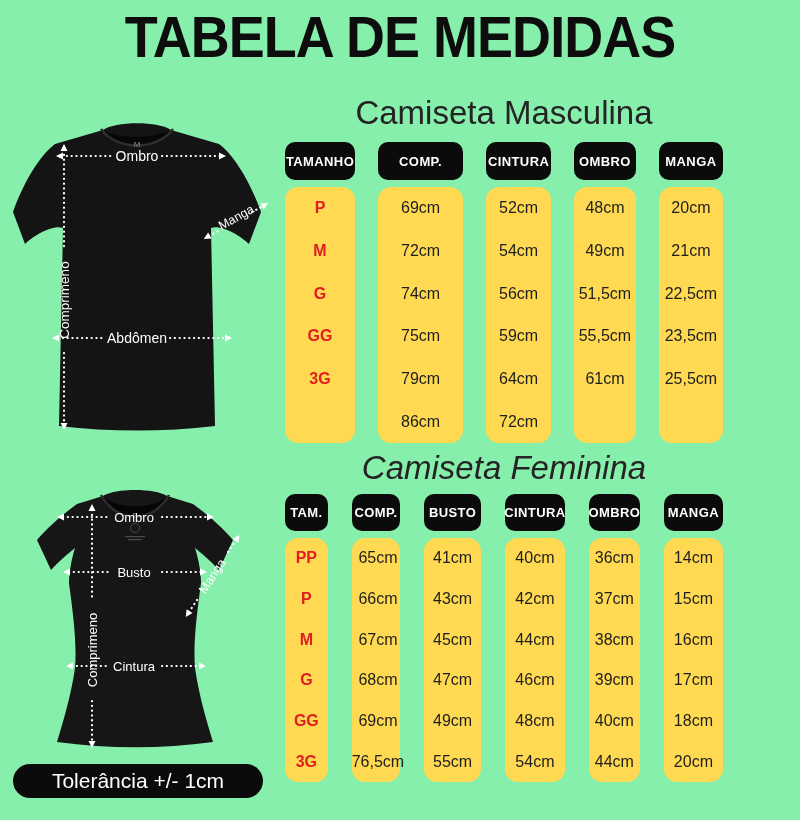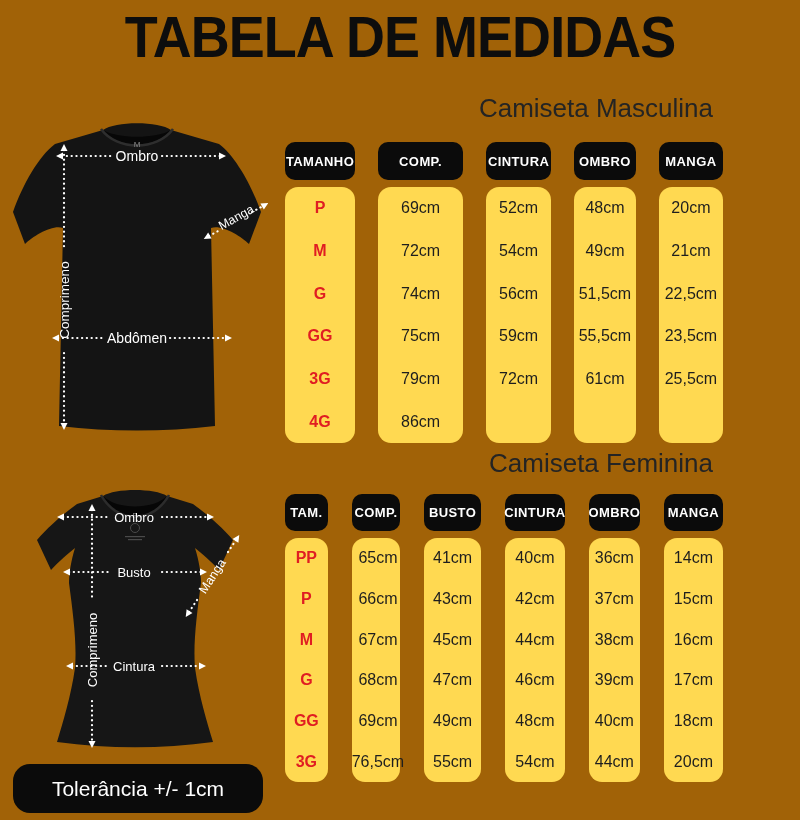--- a/index.html
+++ b/index.html
@@ -1,30 +1,30 @@
 <!DOCTYPE html>
 <html style="--yellow: #ffd951; --red: #e01d22; --header-black: #0b0b0b;"><head>
 <meta charset="utf-8">
 <style>
   html,body{margin:0;padding:0;background:#fff;}
   .canvas{
-    position:relative;width:800px;height:820px;background:#a16207;overflow:hidden;
+    position:relative;width:800px;height:820px;background:#86efac;overflow:hidden;
     font-family:"Liberation Sans",sans-serif;
   }
   .main-title{
     position:absolute;top:4px;left:0;width:800px;text-align:center;
     font-size:58px;font-weight:800;letter-spacing:-1px;color:#0d0d0d;
     transform:scaleX(0.93);white-space:nowrap;line-height:1.15;
   }
   .section-title{
-    position:absolute;left:275px;width:438px;text-align:right;
-    font-size:26px;font-weight:400;color:#242424;white-space:nowrap;line-height:1.15;
+    position:absolute;left:285px;width:438px;text-align:center;
+    font-size:33px;font-weight:400;color:#242424;white-space:nowrap;line-height:1.15;
   }
   #male-table-title{top:94px;}
-  #female-table-title{top:449px;}
+  #female-table-title{top:449px;font-style:italic;}
 
   .size-table{position:absolute;left:285px;width:438px;display:grid;}
   #male-table{top:142px;grid-template-columns:84fr 102fr 78fr 74fr 77fr;column-gap:23px;}
   #female-table{top:494px;grid-template-columns:52fr 59fr 69fr 73fr 62fr 72fr;column-gap:24px;}
 
   .col{display:flex;flex-direction:column;gap:7px;min-width:0;}
   .col-header{
     background:var(--header-black,#0b0b0b);color:#fff;border-radius:10px;height:38px;
     display:flex;align-items:center;justify-content:center;
     font-weight:700;font-size:13px;letter-spacing:.4px;white-space:nowrap;
@@ -34,21 +34,21 @@
   #male-table .col-body{height:256px;grid-template-rows:repeat(6,1fr);}
   #female-table .col-body{height:244px;grid-template-rows:repeat(6,1fr);}
   .cell{display:flex;align-items:center;justify-content:center;font-size:16px;color:#1e1e1e;white-space:nowrap;}
   .size-cell{color:var(--red,#e01d22);font-weight:700;}
 
   .shirt{position:absolute;}
   #male-shirt{left:6px;top:113px;width:262px;height:326px;}
   #female-shirt{left:16px;top:477px;width:238px;height:290px;}
 
   .tolerance{
-    position:absolute;left:13px;top:764px;width:250px;height:49px;
+    position:absolute;left:13px;top:764px;width:250px;height:34px;
     background:var(--header-black,#0b0b0b);border-radius:17px;color:#fff;
     display:flex;align-items:center;justify-content:center;font-size:21px;white-space:nowrap;
   }
   svg text{font-family:"Liberation Sans",sans-serif;}
 </style>
 </head>
 <body>
 
 <div class="canvas">
 
@@ -96,41 +96,41 @@
   <div class="section-title" id="male-table-title">Camiseta Masculina</div>
   <div class="size-table" id="male-table">
     <div class="col">
       <div class="col-header">TAMANHO</div>
       <div class="col-body">
           <div class="cell size-cell">P</div>
           <div class="cell size-cell">M</div>
           <div class="cell size-cell">G</div>
           <div class="cell size-cell">GG</div>
           <div class="cell size-cell">3G</div>
-          <div class="cell size-cell">4G</div>
         </div>
     </div>
     <div class="col">
       <div class="col-header">COMP.</div>
       <div class="col-body">
           <div class="cell">69cm</div>
           <div class="cell">72cm</div>
           <div class="cell">74cm</div>
           <div class="cell">75cm</div>
           <div class="cell">79cm</div>
           <div class="cell">86cm</div>
         </div>
     </div>
     <div class="col">
       <div class="col-header">CINTURA</div>
       <div class="col-body">
           <div class="cell">52cm</div>
           <div class="cell">54cm</div>
           <div class="cell">56cm</div>
           <div class="cell">59cm</div>
+          <div class="cell">64cm</div>
           <div class="cell">72cm</div>
         </div>
     </div>
     <div class="col">
       <div class="col-header">OMBRO</div>
       <div class="col-body">
           <div class="cell">48cm</div>
           <div class="cell">49cm</div>
           <div class="cell">51,5cm</div>
           <div class="cell">55,5cm</div>

